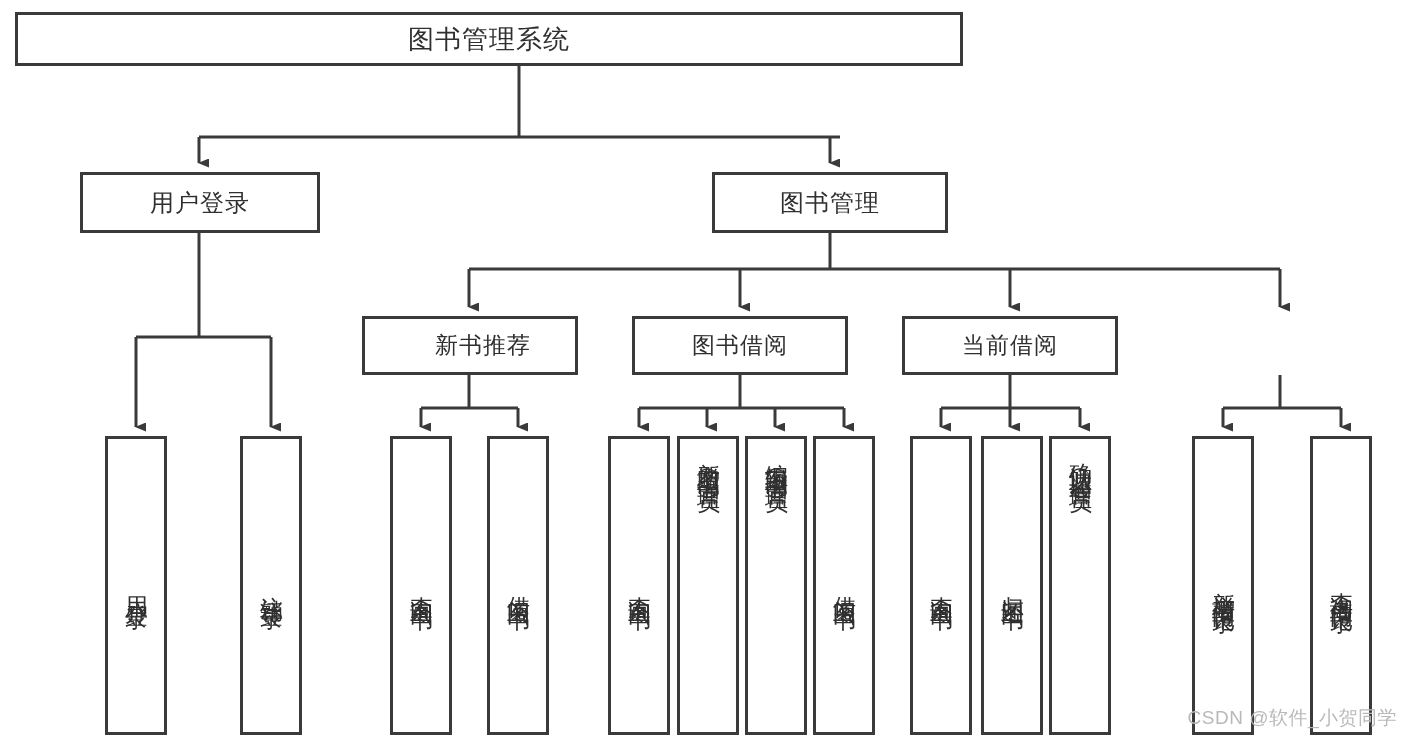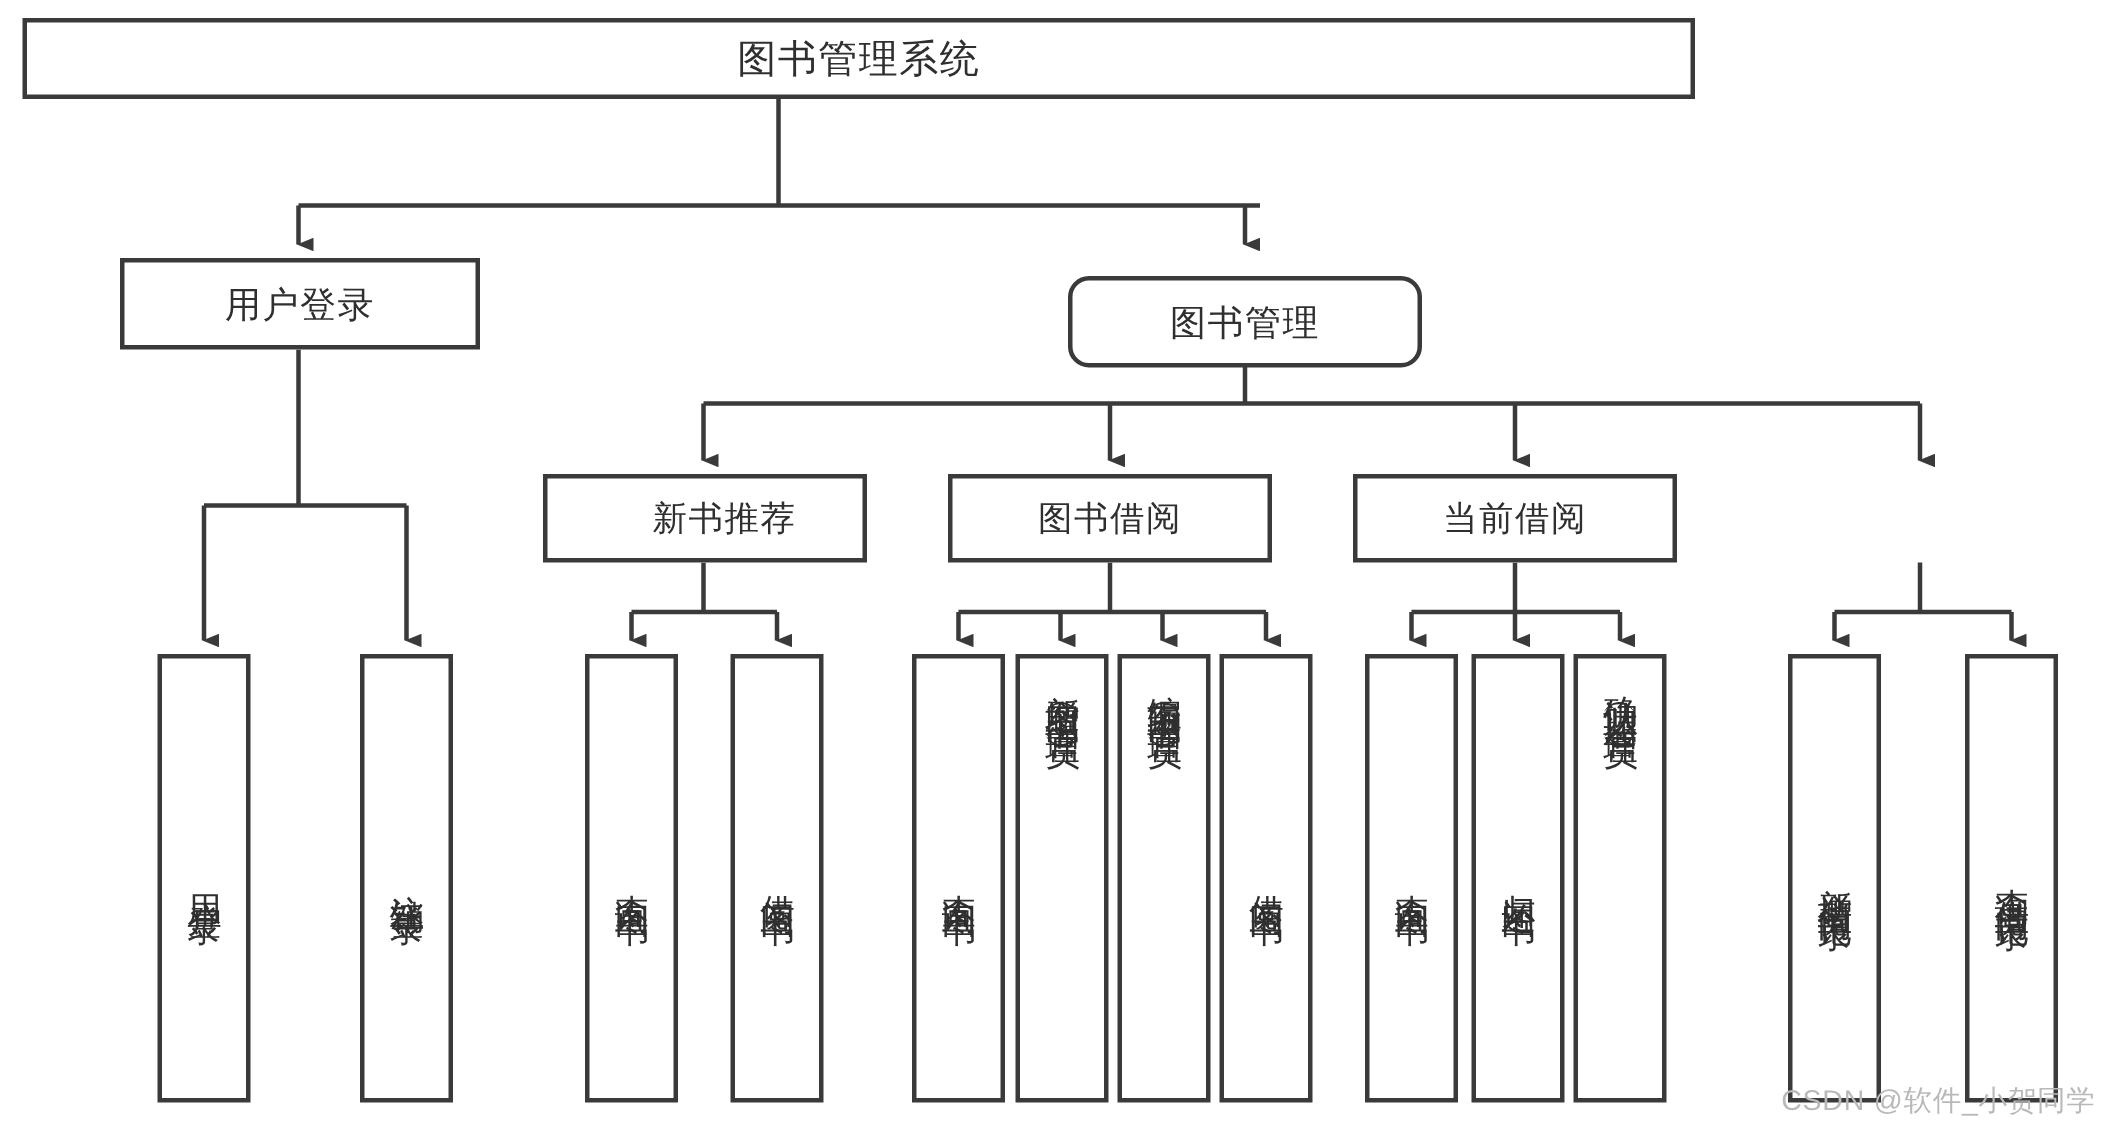--- a/index.html
+++ b/index.html
@@ -45,21 +45,21 @@
     line-height:1.12;
     letter-spacing:4px;
     color:#2f2f2f;
     white-space:nowrap;
   }
   .leaf.center{align-items:center;}
   .leaf.top{align-items:flex-start;padding-top:6px;}
 
   .watermark{
     position:absolute;
-    right:8px;bottom:0;
+    right:8px;bottom:16px;
     font-size:19px;
     color:#b9b9b9;
     letter-spacing:0.5px;
     white-space:nowrap;
     pointer-events:none;
   }
 </style>
 </head>
 <body>
 
@@ -108,24 +108,24 @@
       <path d="M1010,408 L1010,427" marker-end="url(#arrow)"></path>
       <path d="M1080,408 L1080,427" marker-end="url(#arrow)"></path>
 
       <path d="M1280,375 L1280,408"></path>
       <path d="M1223,408 L1341,408"></path>
       <path d="M1223,408 L1223,427" marker-end="url(#arrow)"></path>
       <path d="M1341,408 L1341,427" marker-end="url(#arrow)"></path>
     </g>
   </svg>
 
-  <div class="node root" style="left:15px;top:12px;width:1115px;height:54px;">图书管理系统</div>
+  <div class="node root" style="left:15px;top:12px;width:948px;height:54px;">图书管理系统</div>
 
   <div class="node lvl1" style="left:80px;top:172px;width:240px;height:61px;">用户登录</div>
-  <div class="node lvl1" style="left:712px;top:184px;width:236px;height:61px;border-radius:14px;">图书管理</div>
+  <div class="node lvl1" style="left:712px;top:172px;width:236px;height:61px;">图书管理</div>
 
   <div class="node lvl2" style="left:362px;top:316px;width:216px;height:59px;padding-left:26px;">新书推荐</div>
   <div class="node lvl2" style="left:902px;top:316px;width:216px;height:59px;">当前借阅</div>
   <div class="node lvl2" style="left:632px;top:316px;width:216px;height:59px;">图书借阅</div>
 
   <div class="leaf center" style="left:105px;top:436px;width:62px;height:299px;">
     <span class="vtext">用户登录</span>
   </div>
   <div class="leaf center" style="left:240px;top:436px;width:62px;height:299px;">
     <span class="vtext">注销登录</span>

